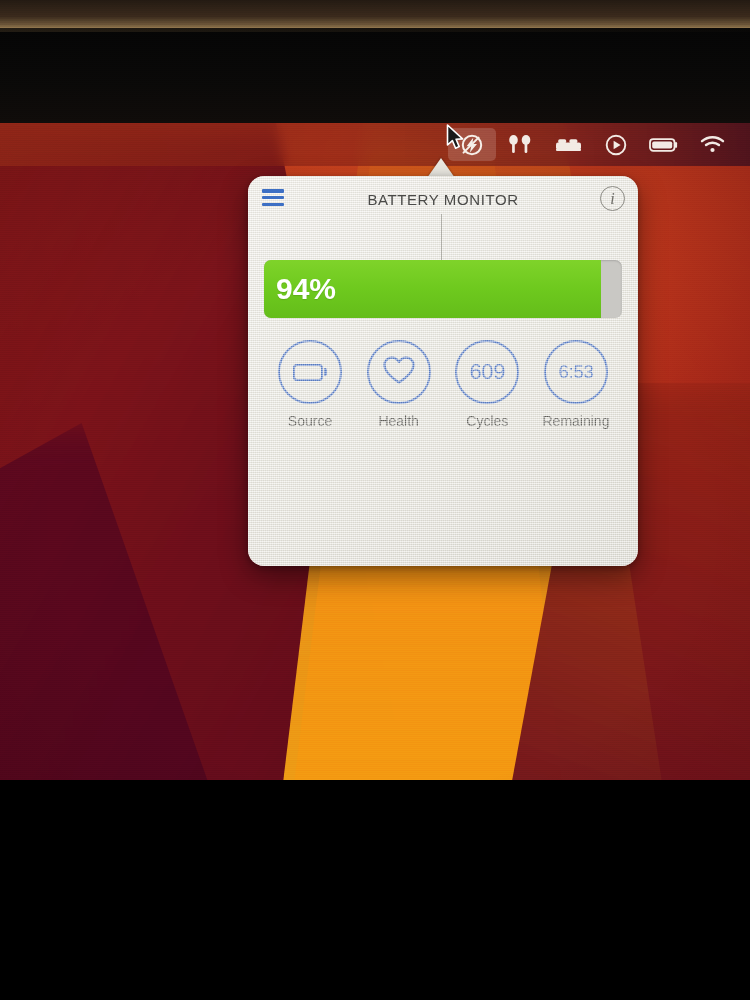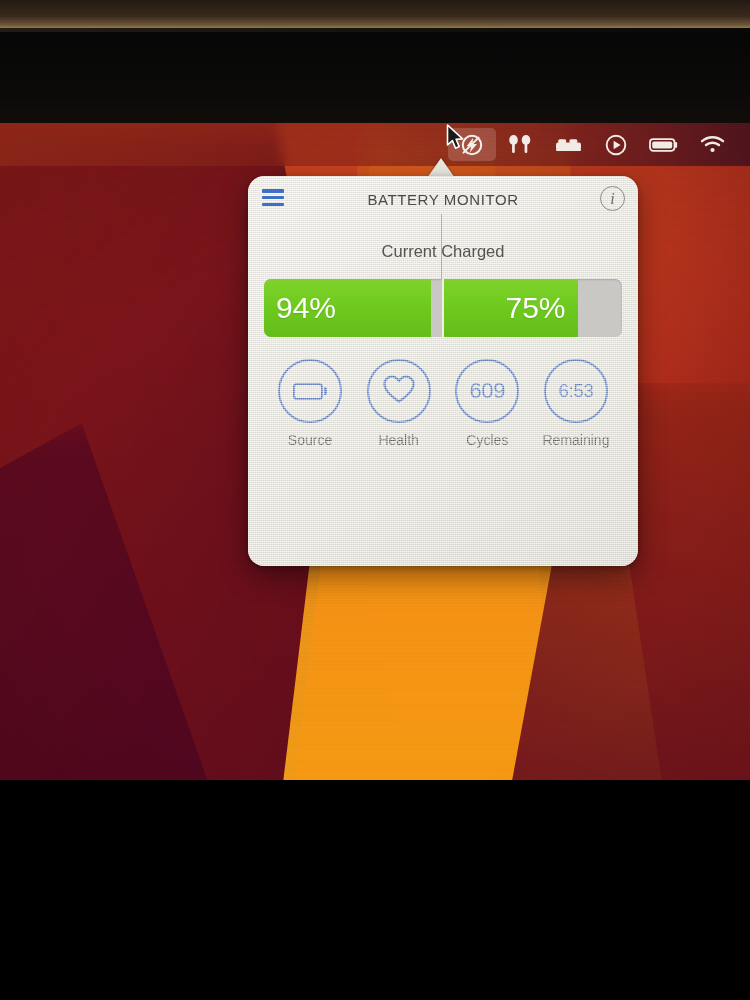--- a/index.html
+++ b/index.html
@@ -202,21 +202,21 @@
   }
   .bar-half { position: relative; flex: 1; height: 100%; }
   .bar-half + .bar-half { border-left: 2px solid #f0eee7; }
   .bar-fill {
     position: absolute; left: 0; top: 0; height: 100%;
     background: linear-gradient(180deg, #7fd32a 0%, #6ec91e 50%, #64bd1a 100%);
     display: flex; align-items: center;
   }
   .bar-fill.right { justify-content: flex-end; }
   .bar-value {
-    color: #fff; font-size: 30px; font-weight: 400;
+    color: #fff; font-size: 30px; font-weight: 700;
     padding: 0 12px; text-shadow: 0 1px 1px rgba(0,0,0,.12);
     white-space: nowrap;
     text-align: right;
   }
 
   
   .mah-row {
     position: relative; height: 34px;
     margin: 3px 16px 0 16px;
   }
@@ -366,32 +366,26 @@
         <span></span>
       </div>
       <div class="panel-title">BATTERY MONITOR</div>
       <div class="info-btn">
         <span>i</span>
       </div>
     </div>
 
     <div class="col-heads">
       <div class="col-divider"></div>
-      <div class="col">Current Charged</div>
     </div>
 
     <div class="bars">
       <div class="bar-half">
         <div class="bar-fill" id="fill-0" style="width: 94%;">
           <span class="bar-value">94%</span>
-        </div>
-      </div>
-      <div class="bar-half">
-        <div class="bar-fill right" id="fill-1" style="width: 75%;">
-          <span class="bar-value">75%</span>
         </div>
       </div>
     </div>
 
 
     <div class="stats">
 
       <div class="stat">
         <div class="stat-circle">
           <span class="batt-glyph">

